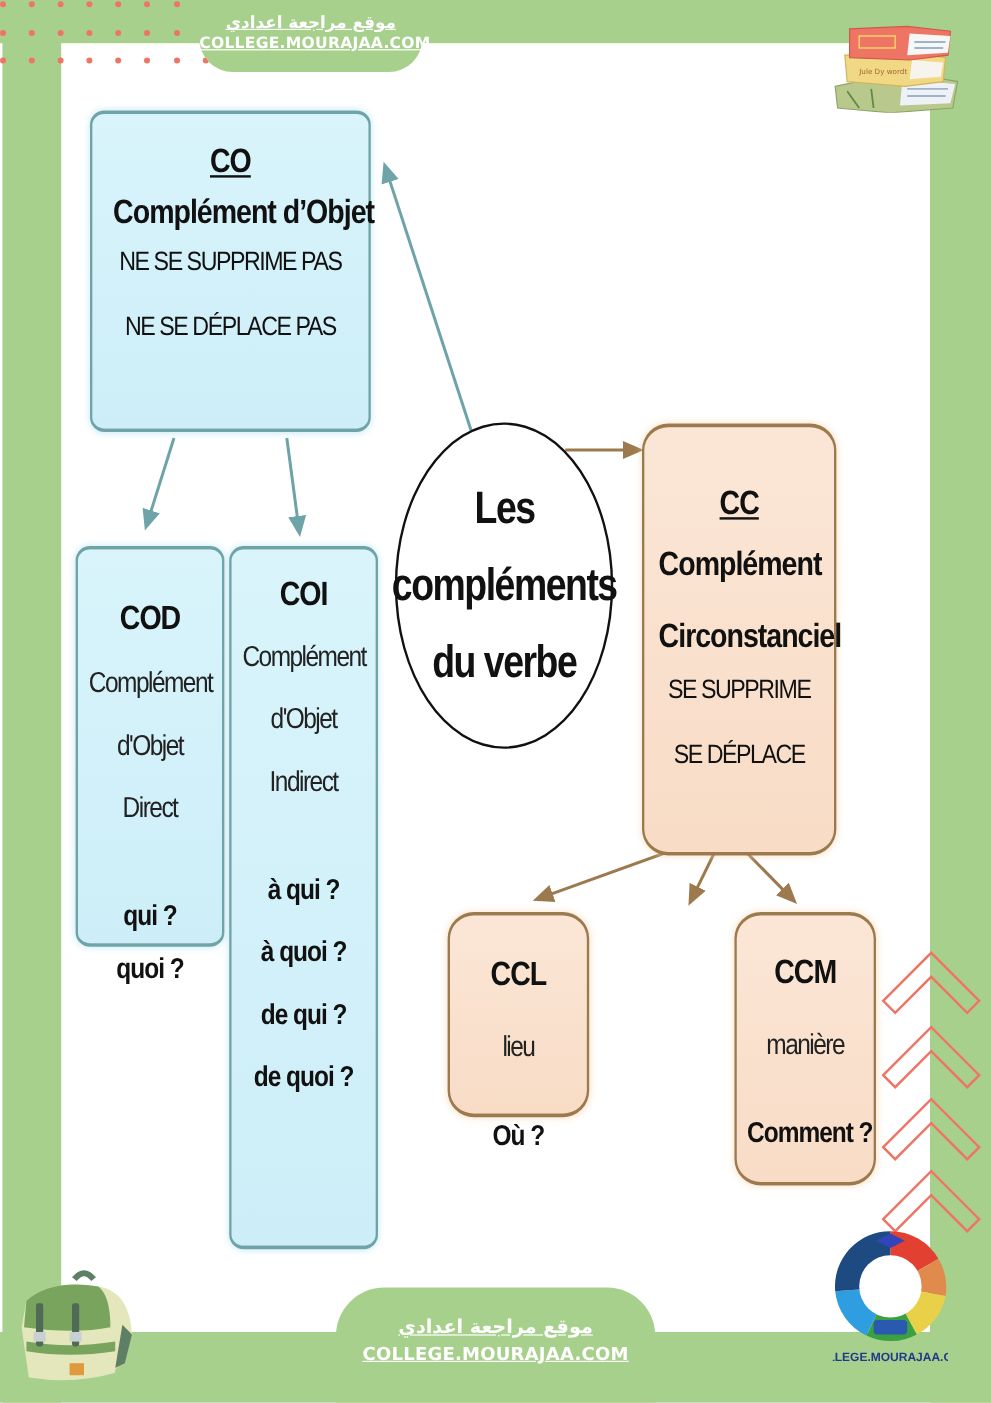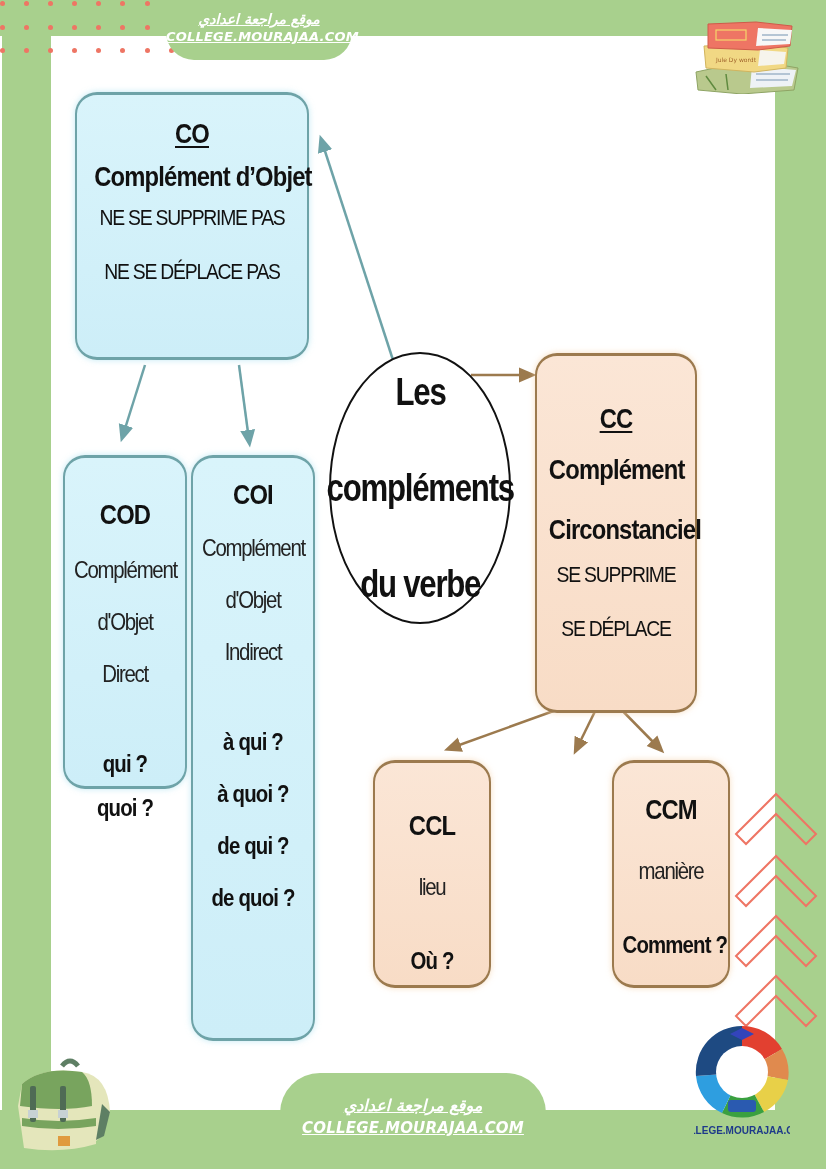--- a/index.html
+++ b/index.html
@@ -5,44 +5,44 @@
   * { box-sizing: border-box; margin: 0; padding: 0; }
   html, body { width: 826px; height: 1169px; overflow: hidden; background: #ffffff; }
   body { position: relative; font-family: "Liberation Sans", sans-serif; }
 
   .frame-top { position: absolute; left: 0; top: 0; width: 826px; height: 36px; background: #a8d08d; }
   .frame-left { position: absolute; left: 2px; top: 0; width: 49px; height: 1169px; background: #a8d08d; }
   .frame-right { position: absolute; left: 775px; top: 0; width: 51px; height: 1169px; background: #a8d08d; }
   .frame-bottom { position: absolute; left: 0; top: 1110px; width: 826px; height: 59px; background: #a8d08d; }
   .dot { position: absolute; width: 5px; height: 5px; border-radius: 50%; background: #ee7564; }
 
-  .banner { position: absolute; background: #a8d08d; text-align: center; color: #ffffff; font-style: italic; }
+  .banner { position: absolute; background: #a8d08d; text-align: center; color: #ffffff; }
   .banner-top { left: 168px; top: 0; width: 184px; height: 60px; border-radius: 0 0 28px 28px; left: 166px; width: 186px; }
   .banner-top { left: 166px; }
   .banner .ar { font-family: "DejaVu Sans", sans-serif; font-size: 14px; font-weight: bold; text-decoration: underline; direction: rtl; line-height: 18px; }
   .banner .url { font-family: "DejaVu Sans", sans-serif; font-size: 13px; font-weight: bold; text-decoration: underline; line-height: 18px; letter-spacing: 0.2px; }
 
   .banner-bot { left: 280px; top: 1073px; width: 266px; height: 96px; border-radius: 40px 40px 0 0; padding-top: 22px; }
   .banner-bot .ar { font-size: 16px; line-height: 22px; }
   .banner-bot .url { font-size: 15px; line-height: 22px; }
 
   .diagram { position: absolute; left: 51px; top: 60px; width: 724px; height: 1050px; }
 
   .box { position: absolute; text-align: center; color: #111; font-family: "Liberation Sans", sans-serif; }
-  .box.blue { background: linear-gradient(#d9f4fb, #cdeef8); border: 2px solid #6ea3a8; border-top-width: 3px; border-bottom-width: 3px; border-radius: 22px; box-shadow: 0 0 6px rgba(170,225,240,0.7); }
+  .box.blue { background: linear-gradient(#d9f4fb, #cdeef8); border: 2px solid #6ea3a8; border-top-width: 3px; border-bottom-width: 3px; border-radius: 12px; box-shadow: 0 0 6px rgba(170,225,240,0.7); }
   .box.peach { background: linear-gradient(#fbe6d6, #f8dcc6); border: 2px solid #9c7a4e; border-top-width: 3px; border-bottom-width: 3px; border-radius: 22px; box-shadow: 0 0 6px rgba(245,210,170,0.7); }
 
   .t-title { font-weight: bold; font-size: 28px; line-height: 34px; letter-spacing: -1px; transform: scaleX(0.85); }
   .t-title.u { text-decoration: underline; text-underline-offset: 3px; }
   .t-sub { font-weight: bold; font-size: 28px; line-height: 36px; letter-spacing: -1px; transform: scaleX(0.85); white-space: nowrap; }
   .t-caps { font-size: 22px; line-height: 34px; letter-spacing: -1.4px; transform: scaleX(0.88); white-space: nowrap; }
   .t-light { font-size: 24px; line-height: 48px; letter-spacing: -1.5px; transform: scaleX(0.85); color: #222; white-space: nowrap; }
   .t-q { font-weight: bold; font-size: 24px; line-height: 52px; letter-spacing: -1px; transform: scaleX(0.85); white-space: nowrap; }
 
-  .circle { position: absolute; left: 278px; top: 292px; width: 182px; height: 272px; border: 2px solid #111; border-radius: 50%; background: #fff; display: flex; flex-direction: column; align-items: center; justify-content: center; gap: 32px; }
+  .circle { position: absolute; left: 278px; top: 292px; width: 182px; height: 272px; border: 2px solid #111; border-radius: 50%; background: #fff; display: flex; flex-direction: column; align-items: center; justify-content: center; }
   .circle span { font-weight: bold; font-size: 38px; line-height: 64px; letter-spacing: -1.5px; transform: scaleX(0.82); white-space: nowrap; color: #111; }
 
   svg.lines { position: absolute; left: 0; top: 0; width: 724px; height: 1050px; overflow: visible; }
 
   .deco { position: absolute; }
 </style>
 </head>
 <body>
 
 <div class="frame-top"></div>
@@ -161,21 +161,21 @@
   </div>
 
   <div class="box peach" style="left:484px;top:293px;width:162px;height:360px;padding-top:46px;">
     <div class="t-title u">CC</div>
     <div class="t-sub" style="margin-top:16px;">Complément</div>
     <div class="t-sub" style="margin-top:24px;">Circonstanciel</div>
     <div class="t-caps" style="margin-top:10px;">SE SUPPRIME</div>
     <div class="t-caps" style="margin-top:20px;">SE DÉPLACE</div>
   </div>
 
-  <div class="box peach" style="left:322px;top:700px;width:118px;height:228px;padding-top:46px;text-align:center;">
+  <div class="box peach" style="left:322px;top:700px;width:118px;height:171px;padding-top:32px;text-align:center;">
     <div class="t-title">CCL</div>
     <div class="t-light" style="margin-top:20px;">lieu</div>
     <div class="t-q" style="margin-top:24px;">Où ?</div>
   </div>
 
 
   <div class="box peach" style="left:561px;top:700px;width:118px;height:228px;padding-top:30px;">
     <div class="t-title">CCM</div>
     <div class="t-light" style="margin-top:20px;">manière</div>
     <div class="t-q" style="margin-top:24px;">Comment ?</div>

